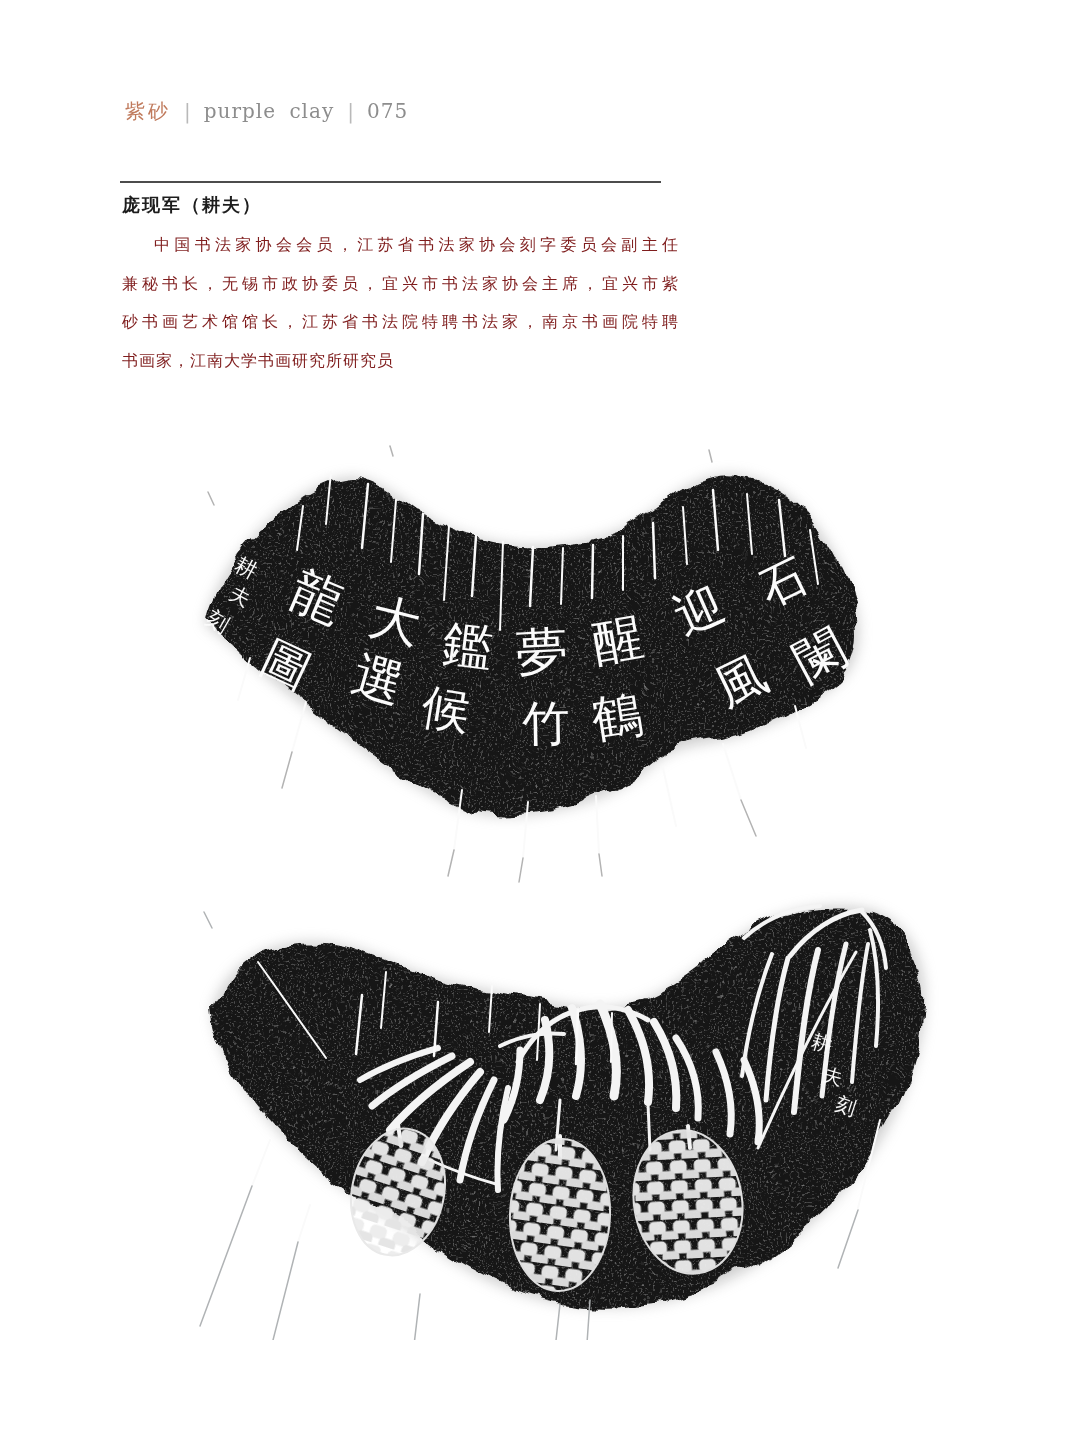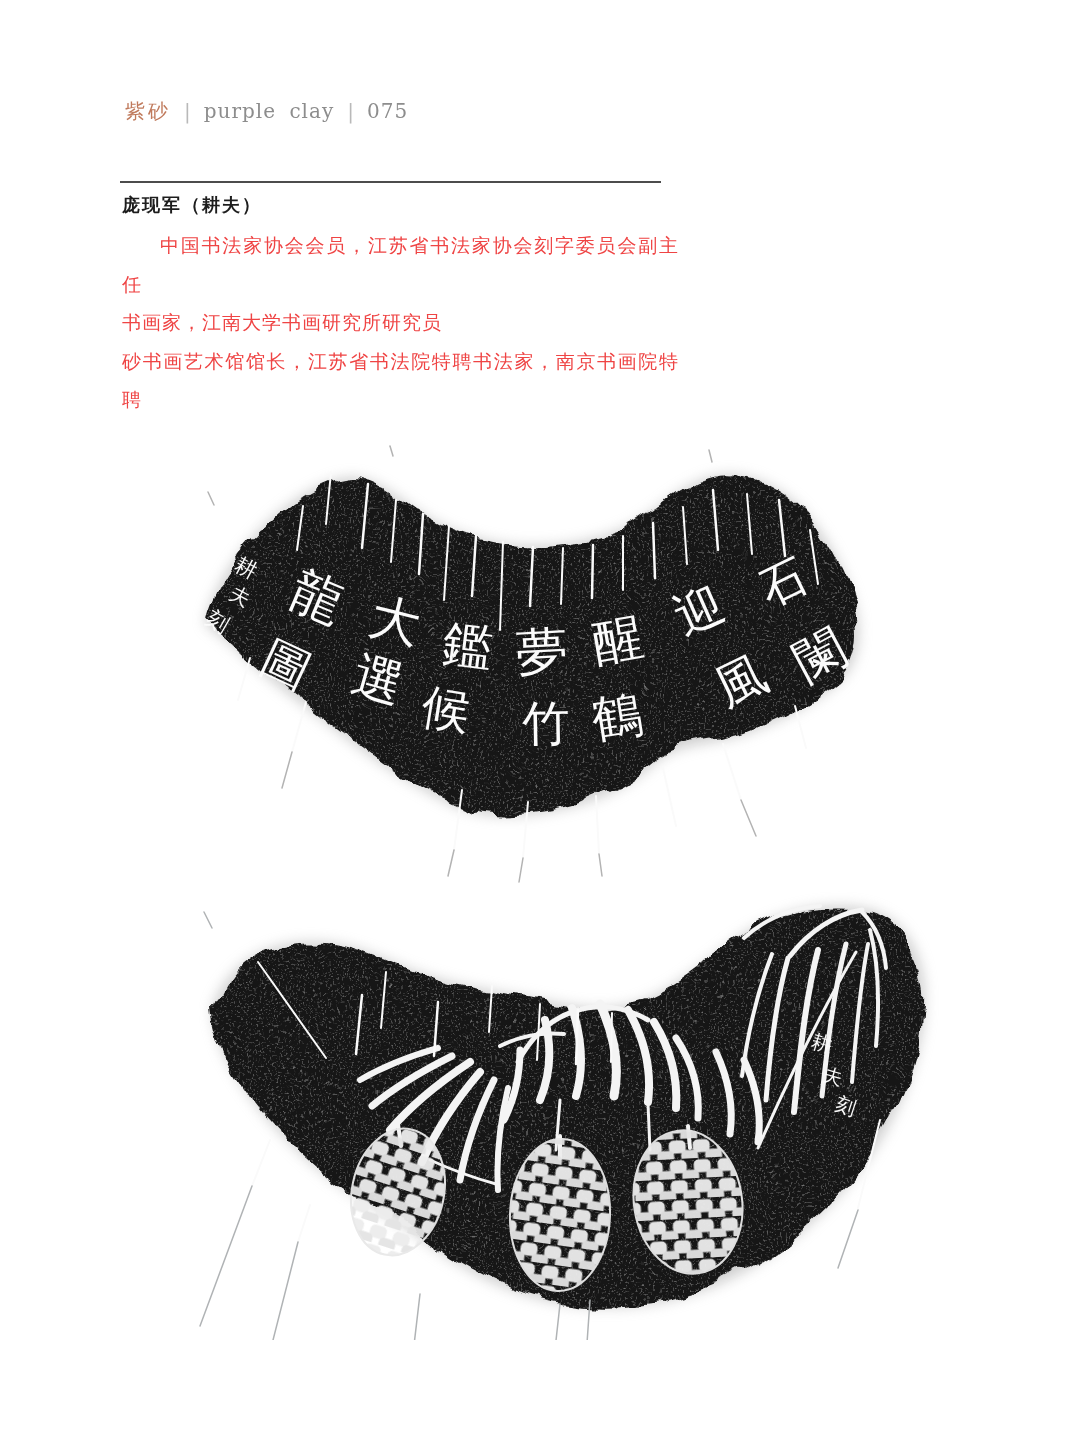--- a/index.html
+++ b/index.html
@@ -11,21 +11,21 @@
   .header{position:absolute;left:125px;top:98px;font-family:"DejaVu Serif","Liberation Serif",serif;
         font-size:20px;color:#8d8d8d;white-space:nowrap;}
   .header .zh{letter-spacing:3px;}
   .header .sep{color:#b9b9b9;margin:0 13px;font-weight:200;}
   .header .en{word-spacing:6px;letter-spacing:1px;}
   .header .num{letter-spacing:1px;}
   .rule{position:absolute;left:120px;top:181px;width:541px;height:2px;background:#4c4c4c;}
   .artist-name{position:absolute;left:122px;top:193px;font-size:18px;font-weight:bold;
         color:#1d1d1d;letter-spacing:2px;}
   .bio{position:absolute;left:122px;top:227px;width:557px;
-        font-family:Liberation Sans, sans-serif;font-size:19px;color:#ef4444;}
+        font-family:Liberation Mono, monospace;font-size:16px;color:#7f1d1d;}
   .bio-line{line-height:38.5px;letter-spacing:1px;text-align:justify;text-align-last:justify;}
   .bio-line.first{text-indent:2em;}
   .bio-line.last{text-align-last:left;}
   .fig{position:absolute;}
   .fig svg{display:block;}
   .rub-text{font-family:"DejaVu Sans","Liberation Sans",sans-serif;fill:#fbfbfb;}
 </style>
 </head>
 <body>
 
@@ -36,22 +36,23 @@
   <div class="header">
     <span class="zh" style="color:#c07a5c;">紫砂</span><span class="sep">|</span><span class="en">purple clay</span><span class="sep">|</span><span class="num">075</span>
   </div>
 
   <div class="rule"></div>
 
   <div class="artist-name">庞现军（耕夫）</div>
 
   <div class="bio">
     <div class="bio-line first">中国书法家协会会员，江苏省书法家协会刻字委员会副主任</div>
+    <div class="bio-line">兼秘书长，无锡市政协委员，宜兴市书法家协会主席，宜兴市紫</div>
+    <div class="bio-line">砂书画艺术馆馆长，江苏省书法院特聘书法家，南京书画院特聘</div>
     <div class="bio-line last">书画家，江南大学书画研究所研究员</div>
-    <div class="bio-line">砂书画艺术馆馆长，江苏省书法院特聘书法家，南京书画院特聘</div>
   </div>
 
   <div class="fig" style="left:150px;top:428px;">
   <svg width="730" height="465" viewBox="150 428 730 465" xmlns="http://www.w3.org/2000/svg">
     <defs>
       <path id="blob1" d="M205,622 C218,578 248,536 288,506 C310,489 336,477 354,478
         C378,480 398,498 420,513 C448,532 482,543 520,546 C558,548 600,541 630,526
         C652,515 668,497 694,484 C722,470 752,472 786,496 C818,519 846,568 856,612
         C862,644 854,668 838,682 C812,705 778,721 746,733 C712,745 678,741 654,763
         C628,787 598,800 564,808 C526,817 486,820 452,804 C416,787 378,762 342,734

